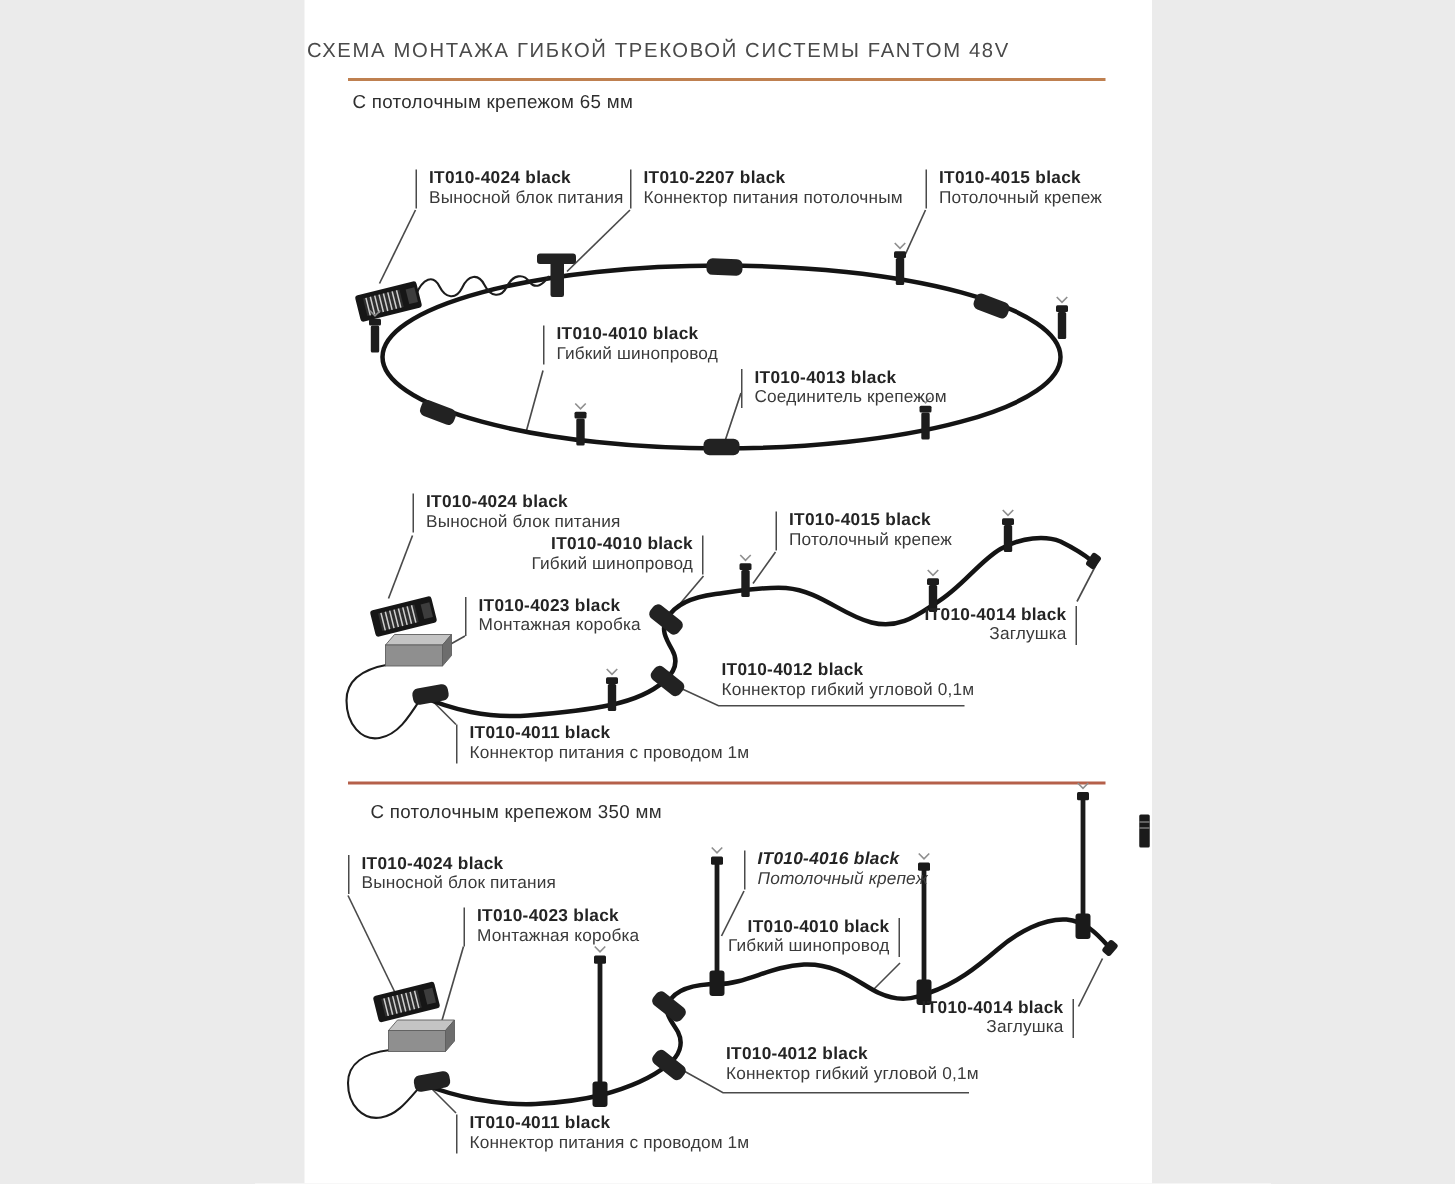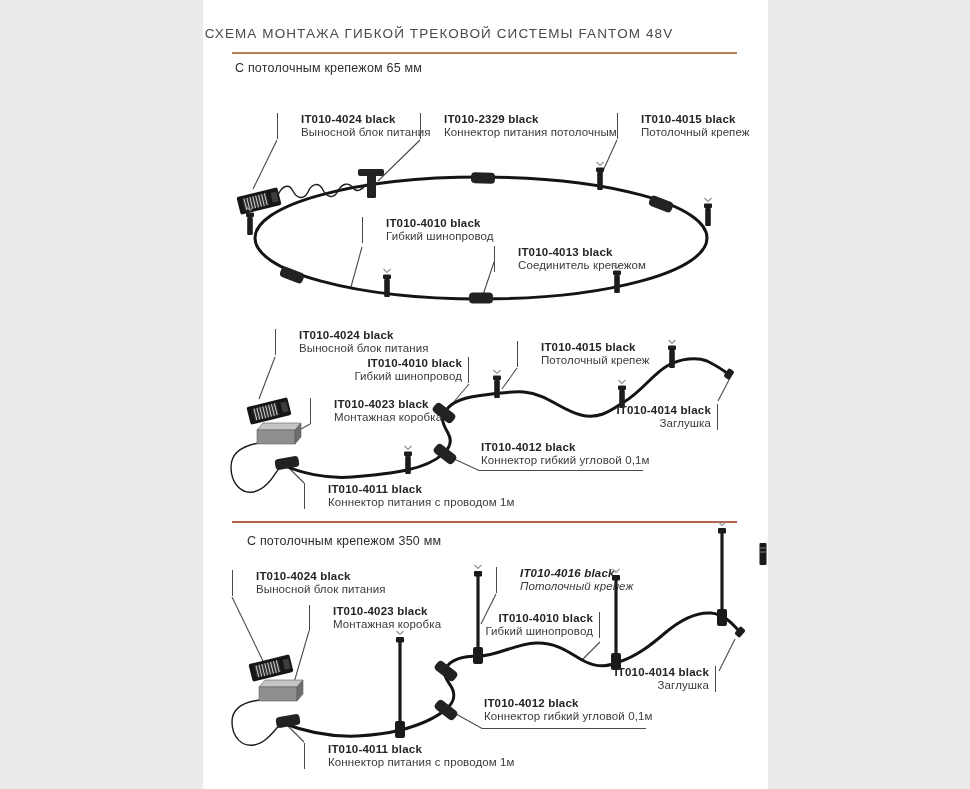--- a/index.html
+++ b/index.html
@@ -18,21 +18,21 @@
   .divider.top{top:52px;background:#bf8050;}
   .divider.bottom{top:521px;background:#b5604a;}
   .section-header{
     position:absolute;font-size:12.5px;color:#2e2e2e;letter-spacing:.2px;white-space:nowrap;
   }
   .lbl{
     position:absolute;font-size:11.5px;line-height:13px;color:#3a3a3a;white-space:nowrap;z-index:5;
   }
   .lbl .code{font-weight:700;color:#242424;letter-spacing:.2px;}
   .lbl .desc{font-weight:400;letter-spacing:.1px;}
-  .lbl.tl{border-left:1.2px solid #4a4a4a;padding-left:23px;}
+  .lbl.tl{border-left:1.2px solid #4a4a4a;padding-left:8px;}
   .lbl.tr{border-right:1.2px solid #4a4a4a;padding-right:6px;text-align:right;}
   svg.diagram{position:absolute;left:0;top:0;z-index:2;}
   .leader{stroke:#4a4a4a;stroke-width:1.1;fill:none;}
   .track{stroke:#141414;stroke-width:3;fill:none;stroke-linecap:round;}
   .wire{stroke:#1c1c1c;stroke-width:1.4;fill:none;}
   .varrow{stroke:#8f8f8f;stroke-width:1.1;fill:none;}
 </style>
 </head>
 <body>
 
@@ -167,21 +167,21 @@
       <line x1="759.5" y1="552" x2="766.5" y2="552" stroke="#7a7a7a" stroke-width="1"></line>
     </g>
   </g>
 </svg>
 
 <div class="lbl tl" style="left:277px;top:113px;">
   <div class="code">IT010-4024 black</div>
   <div class="desc">Выносной блок питания</div>
 </div>
 <div class="lbl tl" style="left:420px;top:113px;">
-  <div class="code">IT010-2329 black</div>
+  <div class="code">IT010-2207 black</div>
   <div class="desc">Коннектор питания потолочным</div>
 </div>
 <div class="lbl tl" style="left:617px;top:113px;">
   <div class="code">IT010-4015 black</div>
   <div class="desc">Потолочный крепеж</div>
 </div>
 <div class="lbl tl" style="left:362px;top:217px;">
   <div class="code">IT010-4010 black</div>
   <div class="desc">Гибкий шинопровод</div>
 </div>

